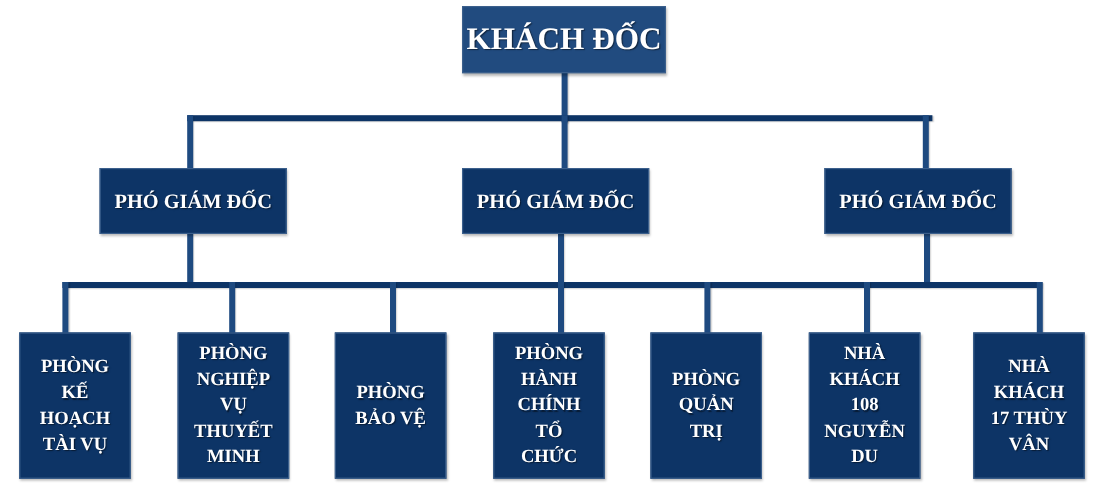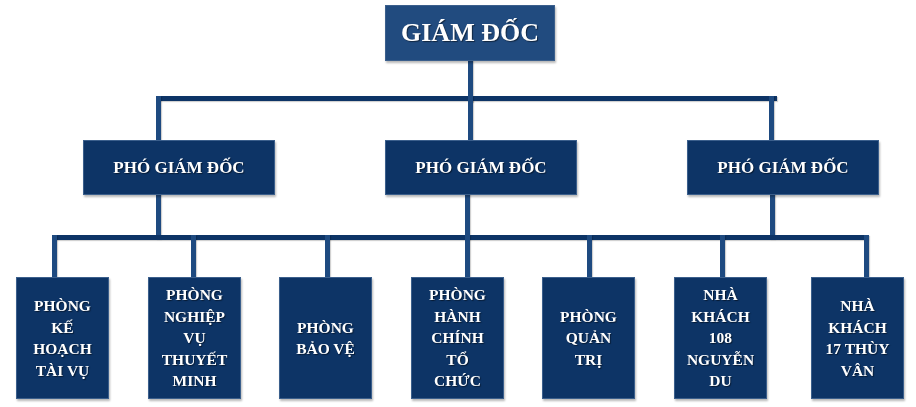--- a/index.html
+++ b/index.html
@@ -12,21 +12,21 @@
       display: flex; align-items: center; justify-content: center;
       text-align: center;
       font-weight: bold;
       box-sizing: border-box;
       border: 1px solid #3b5f8c;
       box-shadow: 1px 2px 2px rgba(0,0,0,0.28);
       text-shadow: 1px 1px 1px rgba(0,0,0,0.5);
     }
     .box.dark { background: #0d3466; }
     .top { left: 385px; top: 5px; width: 170px; height: 56px; font-size: 26px; background: #214b7f; }
-    .mid { top: 140px; width: 192px; height: 55px; font-size: 17px; }
+    .mid { top: 140px; width: 156px; height: 55px; font-size: 17px; }
     .bot { top: 277px; height: 122px; font-size: 15.5px; line-height: 21.5px; padding: 0 4px; }
     .bot span { display: block; white-space: pre-line; }
     .line { position: absolute; background: #0d3466; box-shadow: 1px 1px 1px rgba(0,0,0,0.18); }
     .hline { height: 5px; }
     .vline { width: 5px; background: #1e4a80; }
   </style>
 </head>
 <body>
 
 <div class="line vline" style="left:468px; top:60px; height:42px;"></div>
@@ -42,21 +42,21 @@
 
 <div class="line vline" style="left:52px; top:235px; height:43px;"></div>
 <div class="line vline" style="left:191px; top:235px; height:43px;"></div>
 <div class="line vline" style="left:325px; top:235px; height:43px;"></div>
 <div class="line vline" style="left:465px; top:235px; height:43px;"></div>
 <div class="line vline" style="left:587px; top:235px; height:43px;"></div>
 <div class="line vline" style="left:720px; top:235px; height:43px;"></div>
 <div class="line vline" style="left:864px; top:235px; height:43px;"></div>
 
 <div class="box top">
-  <span>GIÁM ĐỐC</span>
+  <span>KHÁCH ĐỐC</span>
 </div>
 
 <div class="box dark mid" style="left:83px;">
   <span>PHÓ GIÁM ĐỐC</span>
 </div>
 <div class="box dark mid" style="left:385px;">
   <span>PHÓ GIÁM ĐỐC</span>
 </div>
 <div class="box dark mid" style="left:687px;">
   <span>PHÓ GIÁM ĐỐC</span>

